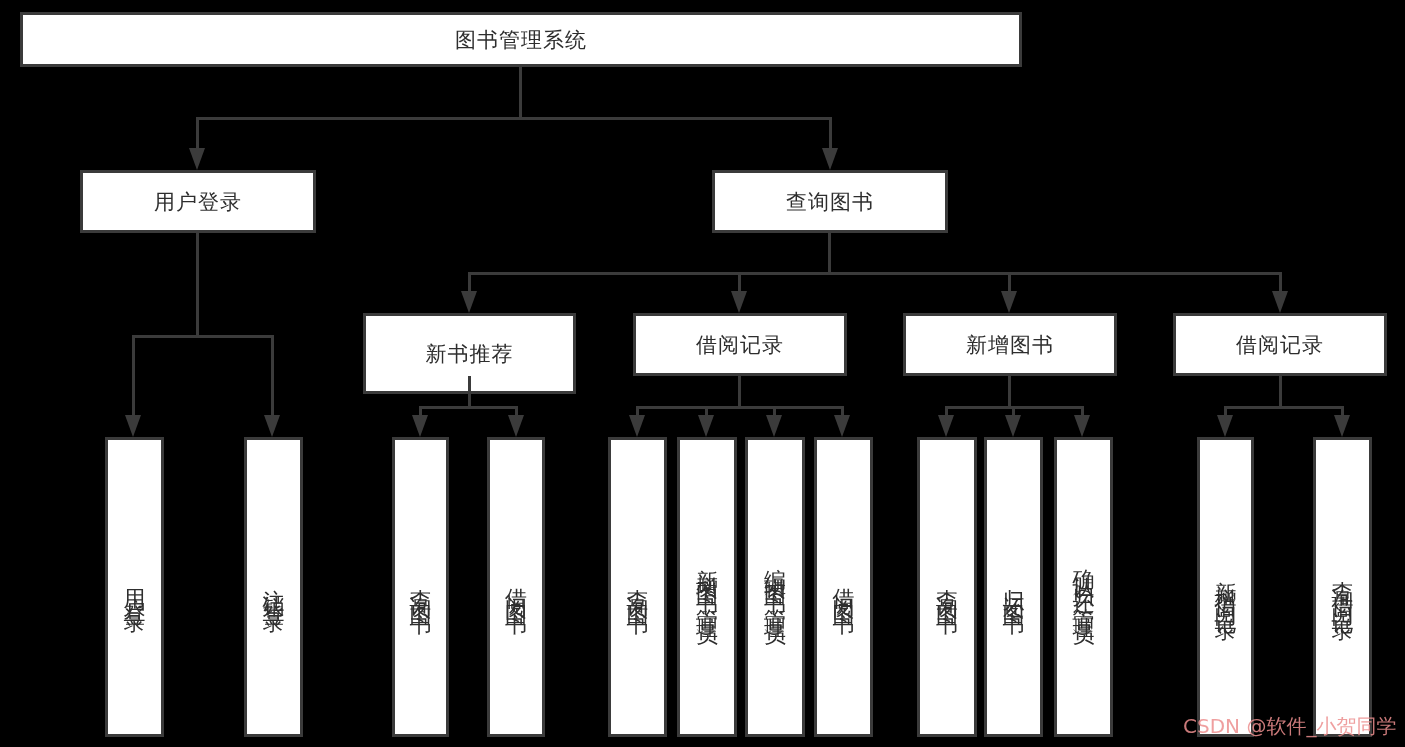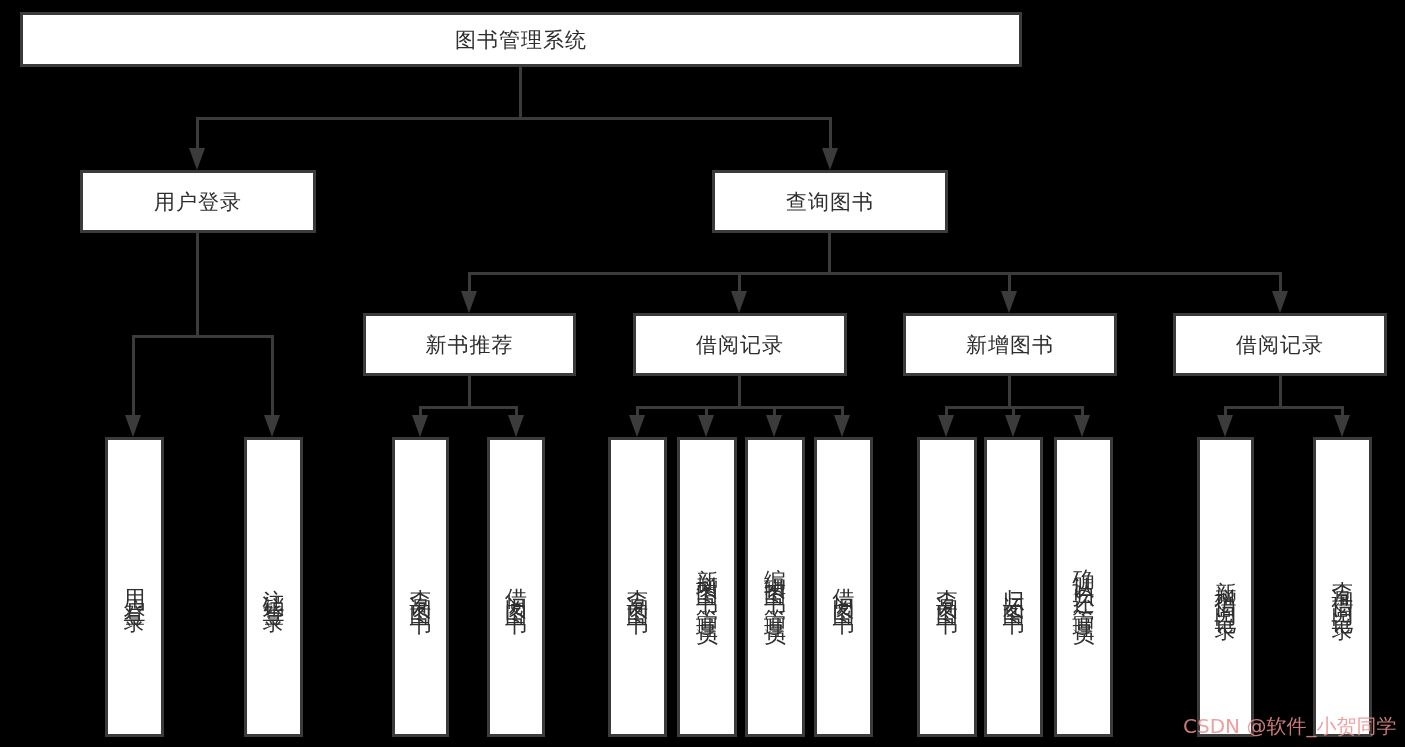--- a/index.html
+++ b/index.html
@@ -80,21 +80,21 @@
   <div class="ln" style="left:468px;top:272px;width:814px;height:3px"></div>
   <div class="ln" style="left:468px;top:272px;width:3px;height:19px"></div>
   <div class="arr" style="left:461px;top:291px"></div>
   <div class="ln" style="left:738px;top:272px;width:3px;height:19px"></div>
   <div class="arr" style="left:731px;top:291px"></div>
   <div class="ln" style="left:1008px;top:272px;width:3px;height:19px"></div>
   <div class="arr" style="left:1001px;top:291px"></div>
   <div class="ln" style="left:1279px;top:272px;width:3px;height:19px"></div>
   <div class="arr" style="left:1272px;top:291px"></div>
 
-  <div class="node h" style="left:363px;top:313px;width:213px;height:63px">
+  <div class="node h" style="left:363px;top:313px;width:213px;height:81px">
     <span>新书推荐</span>
   </div>
   <div class="node h" style="left:633px;top:313px;width:214px;height:63px">
     <span>借阅记录</span>
   </div>
   <div class="node h" style="left:903px;top:313px;width:214px;height:63px">
     <span>新增图书</span>
   </div>
   <div class="node h" style="left:1173px;top:313px;width:214px;height:63px">
     <span>借阅记录</span>

